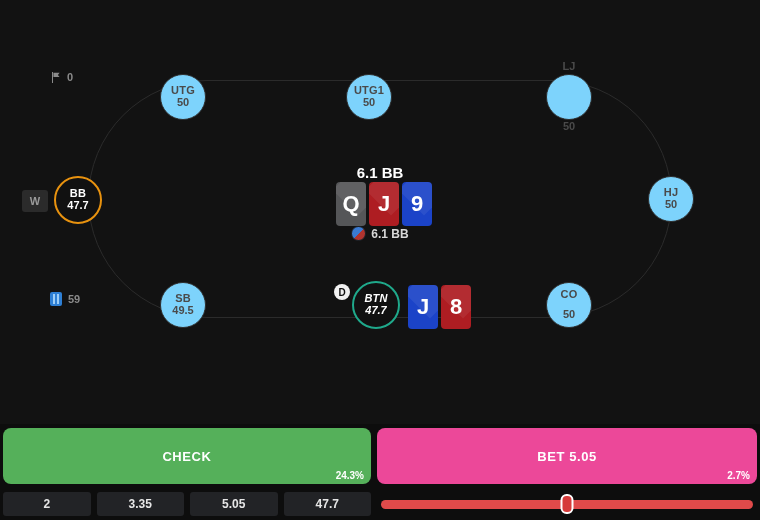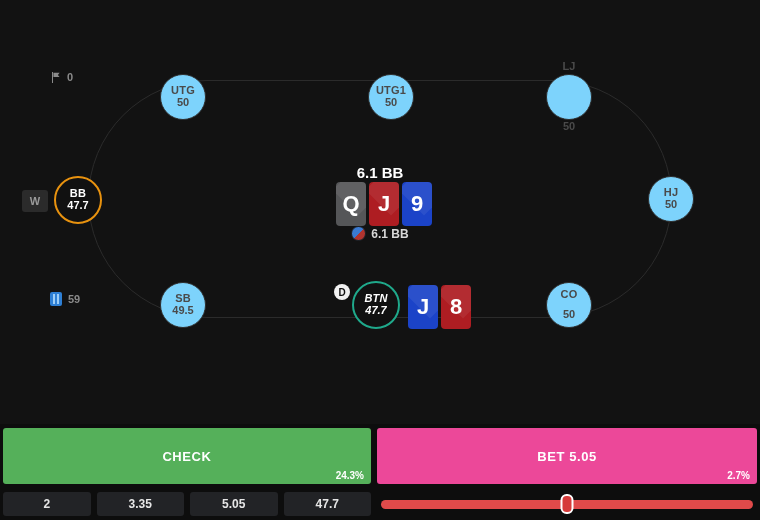--- a/index.html
+++ b/index.html
@@ -26,21 +26,21 @@
   .seat .stk{font-size:11px;font-weight:bold;}
 
   .seat.inactive{border:1.5px solid #2e2e2e;color:#4a4a4a;}
   .seat.hero{border:2.5px solid #1fa98b;color:#ffffff;background:#111;
              width:48px;height:48px;font-style:italic;}
   .seat.villain{border:2.5px solid #e8920f;color:#ffffff;background:#111;
                 width:48px;height:48px;}
 
   
   #seat-utg {left:160px;top:74px;}
-  #seat-utg1{left:368px;top:74px;}
+  #seat-utg1{left:346px;top:74px;}
   #seat-lj  {left:546px;top:74px;gap:48px;}
   #seat-hj  {left:648px;top:176px;}
   #seat-co  {left:546px;top:282px;gap:8px;}
   #seat-btn {left:352px;top:281px;}
   #seat-sb  {left:160px;top:282px;}
   #seat-bb  {left:54px;top:176px;}
 
   
   .dealer-btn{position:absolute;left:334px;top:284px;width:16px;height:16px;
               border-radius:50%;background:#f2f2f2;color:#111;
@@ -91,21 +91,21 @@
   #pot-bottom{position:absolute;left:0;top:226px;width:760px;
               display:flex;align-items:center;justify-content:center;gap:5px;
               color:#d8d8d8;font-size:12px;font-weight:bold;}
   .chip{width:13px;height:13px;border-radius:50%;
         background:linear-gradient(135deg,#3a7ad1 0 50%,#b0342f 50% 100%);
         border:1px solid #20242b;display:block;}
 
   
   #action-bar{position:absolute;left:0;top:428px;width:760px;height:56px;
               display:flex;gap:6px;padding:0 3px;box-sizing:border-box;}
-  .act{flex:1;border-radius:3px;position:relative;
+  .act{flex:1;border-radius:8px;position:relative;
        display:flex;align-items:center;justify-content:center;
        color:#ffffff;font-size:13px;font-weight:bold;letter-spacing:.6px;}
   .act.check{background:#55b05a;flex:0 0 368px;}
   .act.bet{background:#ec4899;}
   .act .freq{position:absolute;right:7px;bottom:3px;
              font-size:10px;font-weight:bold;letter-spacing:0;}
 
   
   #bottom-bar{position:absolute;left:0;top:488px;width:760px;height:32px;
               display:flex;align-items:center;gap:6px;padding:0 3px;

